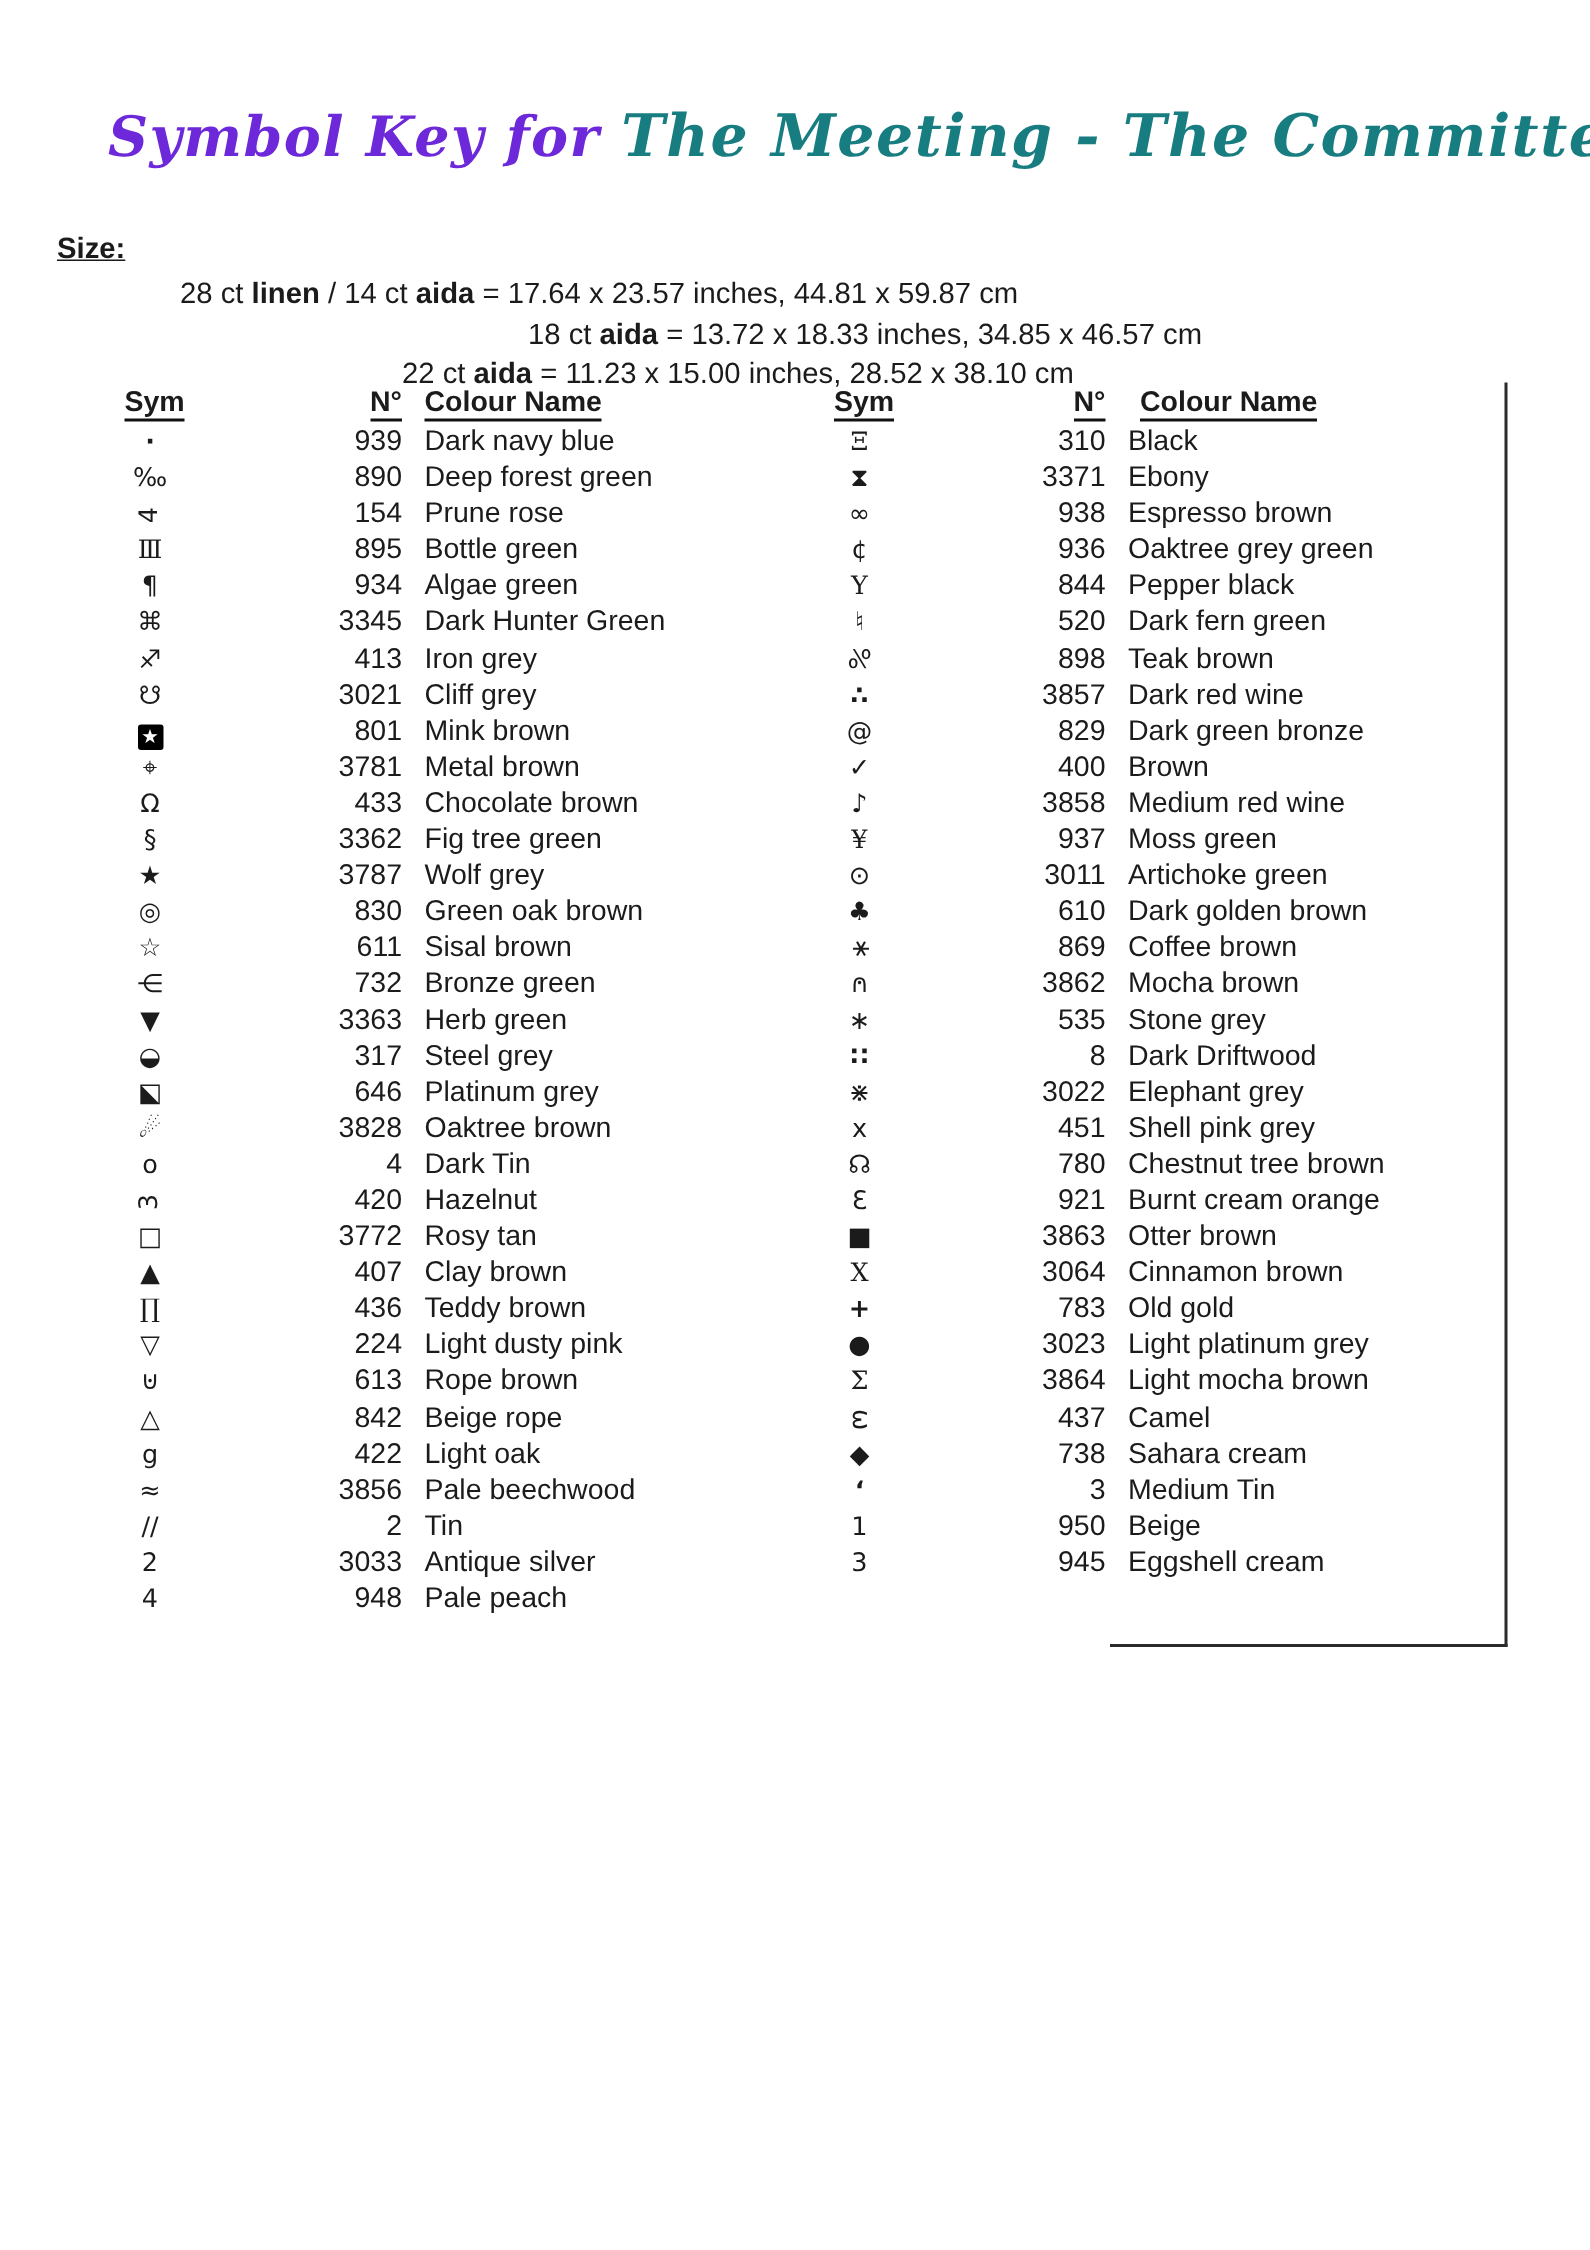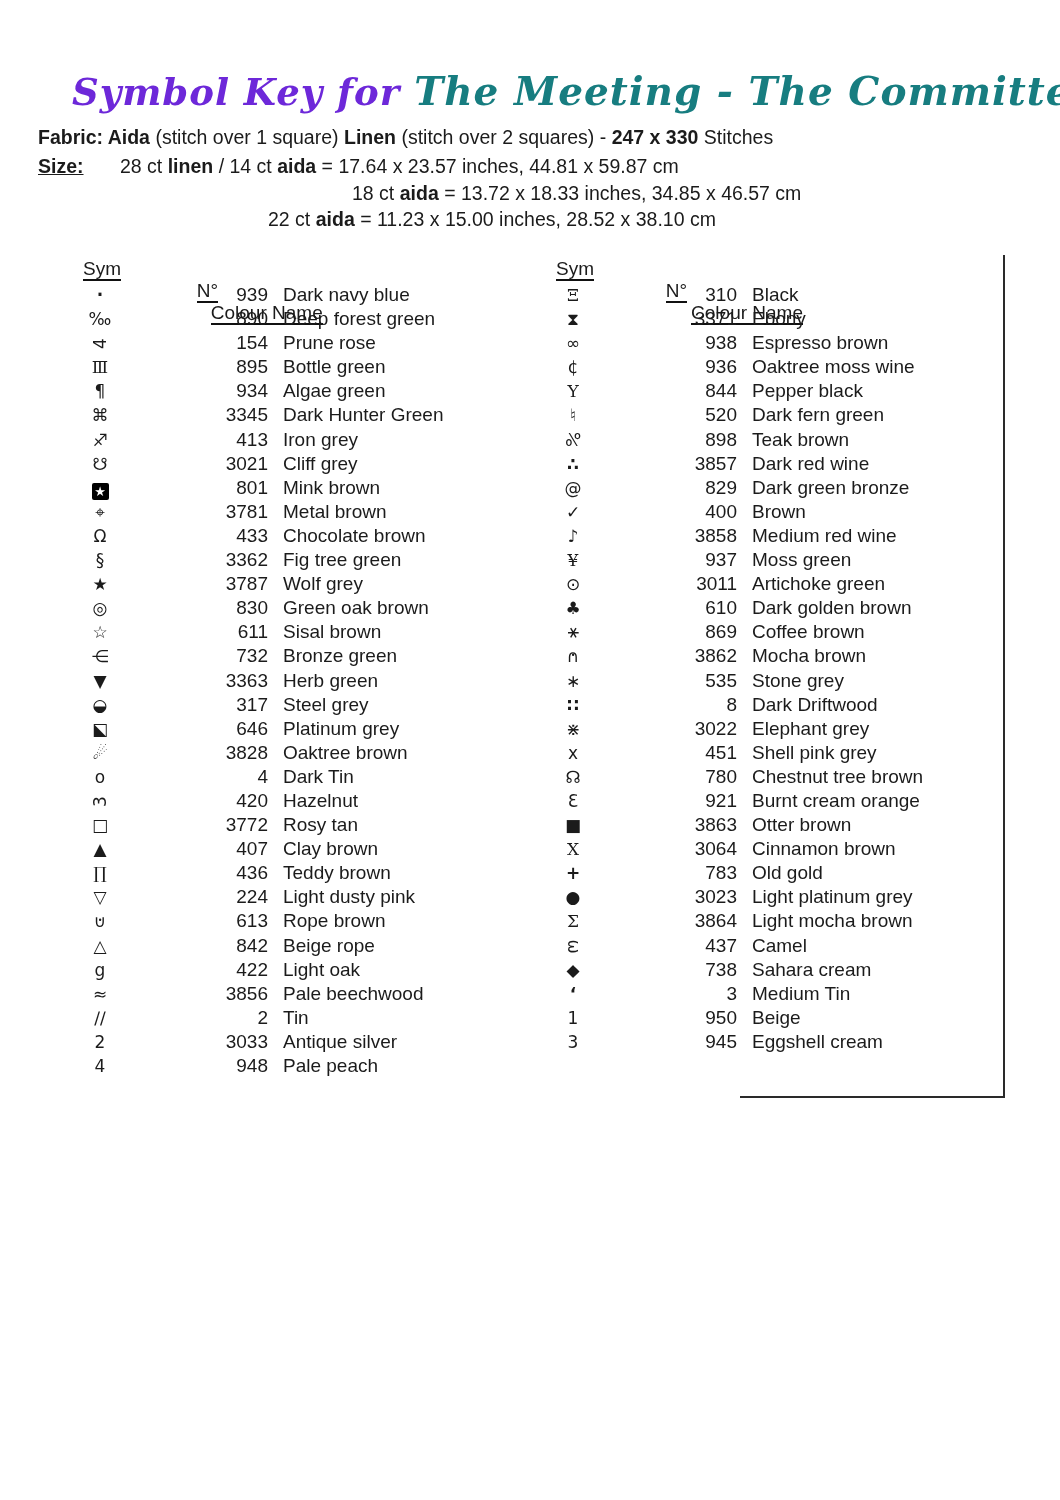--- a/index.html
+++ b/index.html
@@ -11,26 +11,26 @@
   .title .t-black{font-size:37px;color:#6d28d9;letter-spacing:1px;}
   .title .t-teal{font-size:39px;letter-spacing:1px;margin-left:14px;}
   
   .fabric{position:absolute;left:38px;top:126px;font-size:19.5px;white-space:nowrap;}
   .fabric .b{font-weight:bold;}
   
   .sizes{position:absolute;left:38px;top:155px;font-size:19.5px;}
   .sizes .size-label{position:absolute;left:0;top:0;font-weight:bold;text-decoration:underline;}
   .sizes .sline{height:26.5px;white-space:nowrap;}
   .sizes .sline .b{font-weight:bold;}
-  .ind0{padding-left:92px;}.ind1{padding-left:82px;}.ind2{padding-left:314px;}.ind3{padding-left:230px;}
+  .ind0{padding-left:92px;}.ind1{padding-left:82px;margin-top:30px;}.ind2{padding-left:314px;}.ind3{padding-left:230px;}
   
   .coltable{position:absolute;top:258px;font-size:19px;}
   .coltable.left{left:75px;}
   .coltable.right{left:548px;}
-  .thead{display:flex;font-weight:normal;height:26px;flex-direction:column;}
+  .thead{display:flex;font-weight:bold;height:26px;}
   .th{display:inline-block;}
   .th-sym{width:50px;text-align:left;padding-left:8px;box-sizing:border-box;}
   .th-sym i,.th-num i,.th-name i{font-style:normal;border-bottom:2px solid #111;padding-bottom:0px;}
   .th-num{width:143px;text-align:right;}
   .coltable.right .th-num{width:139px;}
   .th-name{padding-left:15px;text-align:center;}
   .coltable.right .th-name{padding-left:23px;}
   .tr{display:flex;height:24.1px;align-items:baseline;}
   .td{display:inline-block;}
   .td-sym{width:50px;text-align:center;font-size:17px;font-family:"DejaVu Sans",sans-serif;}
@@ -56,21 +56,20 @@
 </style>
 </head>
 <body>
 
 <div class="page">
 
   <div class="title">
     <span class="t-black">Symbol Key for</span><span class="t-teal" style="color: rgb(23, 125, 128);">The Meeting - The Committee (small)</span>
   </div>
 
-  <div class="fabric"><span class="b">Fabric:</span><span class="b">  Aida</span><span>  (stitch over 1 square)   </span><span class="b">Linen</span><span>  (stitch over 2 squares) -  </span><span class="b">247 x 330</span><span> Stitches</span></div>
 
   <div class="sizes">
     <span class="size-label">Size:</span>
     <div class="sline ind1"><span>28 ct </span><span class="b">linen</span><span> / 14 ct </span><span class="b">aida</span><span> = 17.64 x 23.57 inches, 44.81 x 59.87 cm</span></div>
     <div class="sline ind2"><span>18 ct </span><span class="b">aida</span><span>  = 13.72 x 18.33 inches, 34.85 x 46.57 cm</span></div>
     <div class="sline ind3"><span>22 ct </span><span class="b">aida</span><span> = 11.23 x 15.00 inches, 28.52 x 38.10 cm</span></div>
   </div>
 
   <div class="coltable left">
     <div class="thead">
@@ -265,21 +264,21 @@
           <span class="td td-name">Ebony</span>
         </div>
         <div class="tr">
           <span class="td td-sym"><span class="sg">∞</span></span>
           <span class="td td-num">938</span>
           <span class="td td-name">Espresso brown</span>
         </div>
         <div class="tr">
           <span class="td td-sym"><span class="sg">¢</span></span>
           <span class="td td-num">936</span>
-          <span class="td td-name">Oaktree moss wine</span>
+          <span class="td td-name">Oaktree grey green</span>
         </div>
         <div class="tr">
           <span class="td td-sym"><span class="sg serif">Υ</span></span>
           <span class="td td-num">844</span>
           <span class="td td-name">Pepper black</span>
         </div>
         <div class="tr">
           <span class="td td-sym"><span class="sg">♮</span></span>
           <span class="td td-num">520</span>
           <span class="td td-name">Dark fern green</span>

